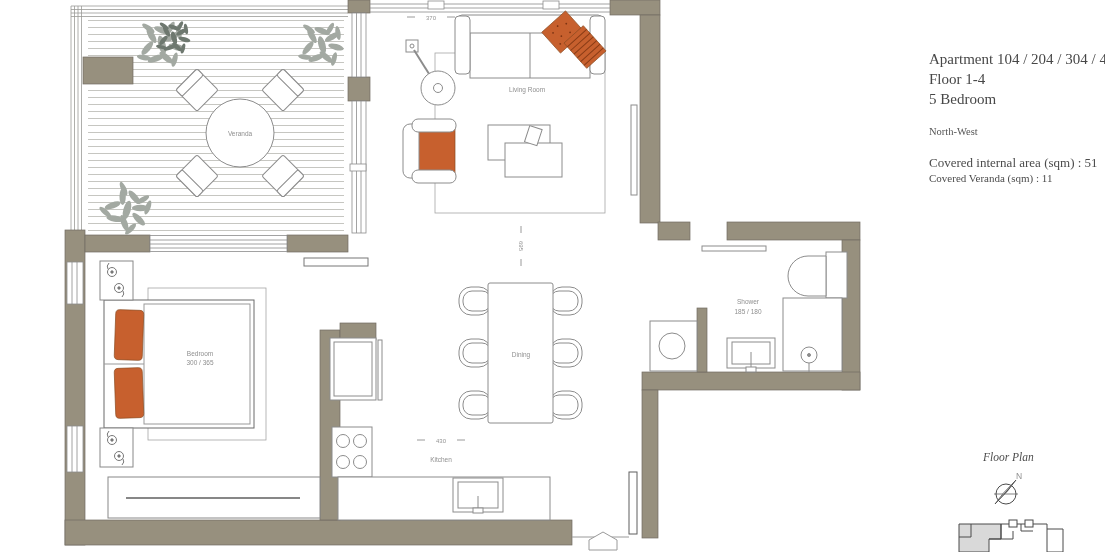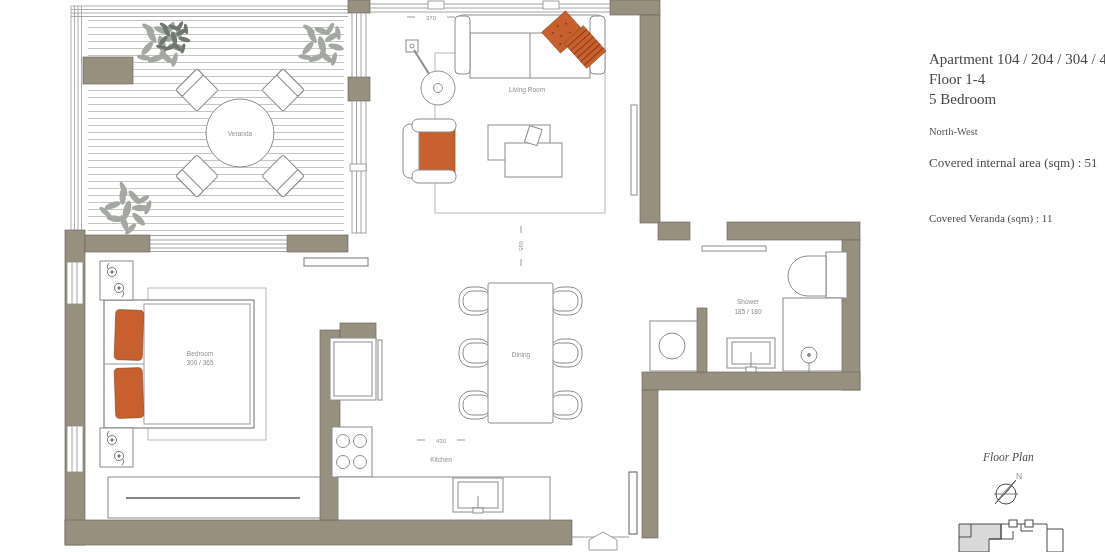--- a/index.html
+++ b/index.html
@@ -7,21 +7,21 @@
           font-family:"Liberation Sans",sans-serif;}
   #decking{position:absolute;left:88px;top:20px;width:256px;height:213px;
            background:repeating-linear-gradient(to bottom,#c6c6c1 0 1px,transparent 1px 7px);}
   #plan-svg{position:absolute;left:0;top:0;}
   .tb{position:absolute;color:#474747;font-family:"Liberation Serif",serif;white-space:nowrap;}
   .tb-title{left:929px;top:51px;font-size:15px;width:176px;overflow:hidden;}
   .tb-floor{left:929px;top:71px;font-size:15px;}
   .tb-bed{left:929px;top:91px;font-size:15px;}
   .tb-orient{left:929px;top:126px;font-size:10.5px;color:#555;}
   .tb-area1{left:929px;top:155px;font-size:13px;color:#4c4c4c;}
-  .tb-area2{left:929px;top:172px;font-size:11px;color:#4c4c4c;margin-top:40px;}
+  .tb-area2{left:929px;top:172px;font-size:11px;color:#4c4c4c;}
   .tb-fplabel{left:983px;top:451px;font-size:11.5px;color:#4c4c4c;font-style:italic;}
   #compass{position:absolute;left:985px;top:467px;}
   #minimap{position:absolute;left:951px;top:517px;}
   svg text{font-family:"Liberation Sans",sans-serif;fill:#8f8f8f;}
   svg text.dim{fill:#949494;}
 </style>
 </head>
 <body>
 
 <div id="canvas">

